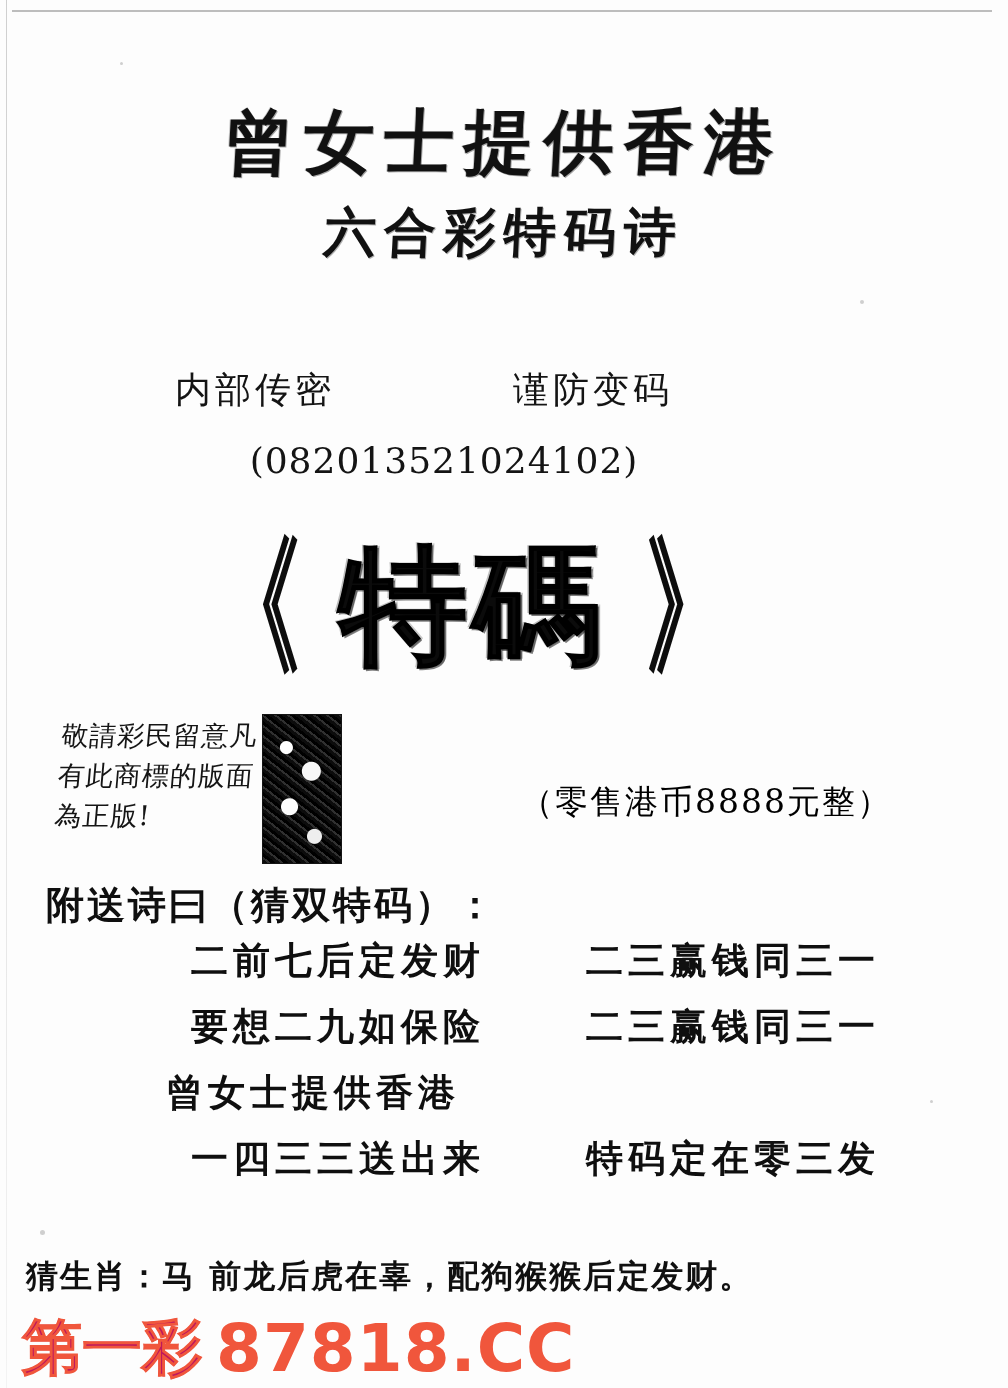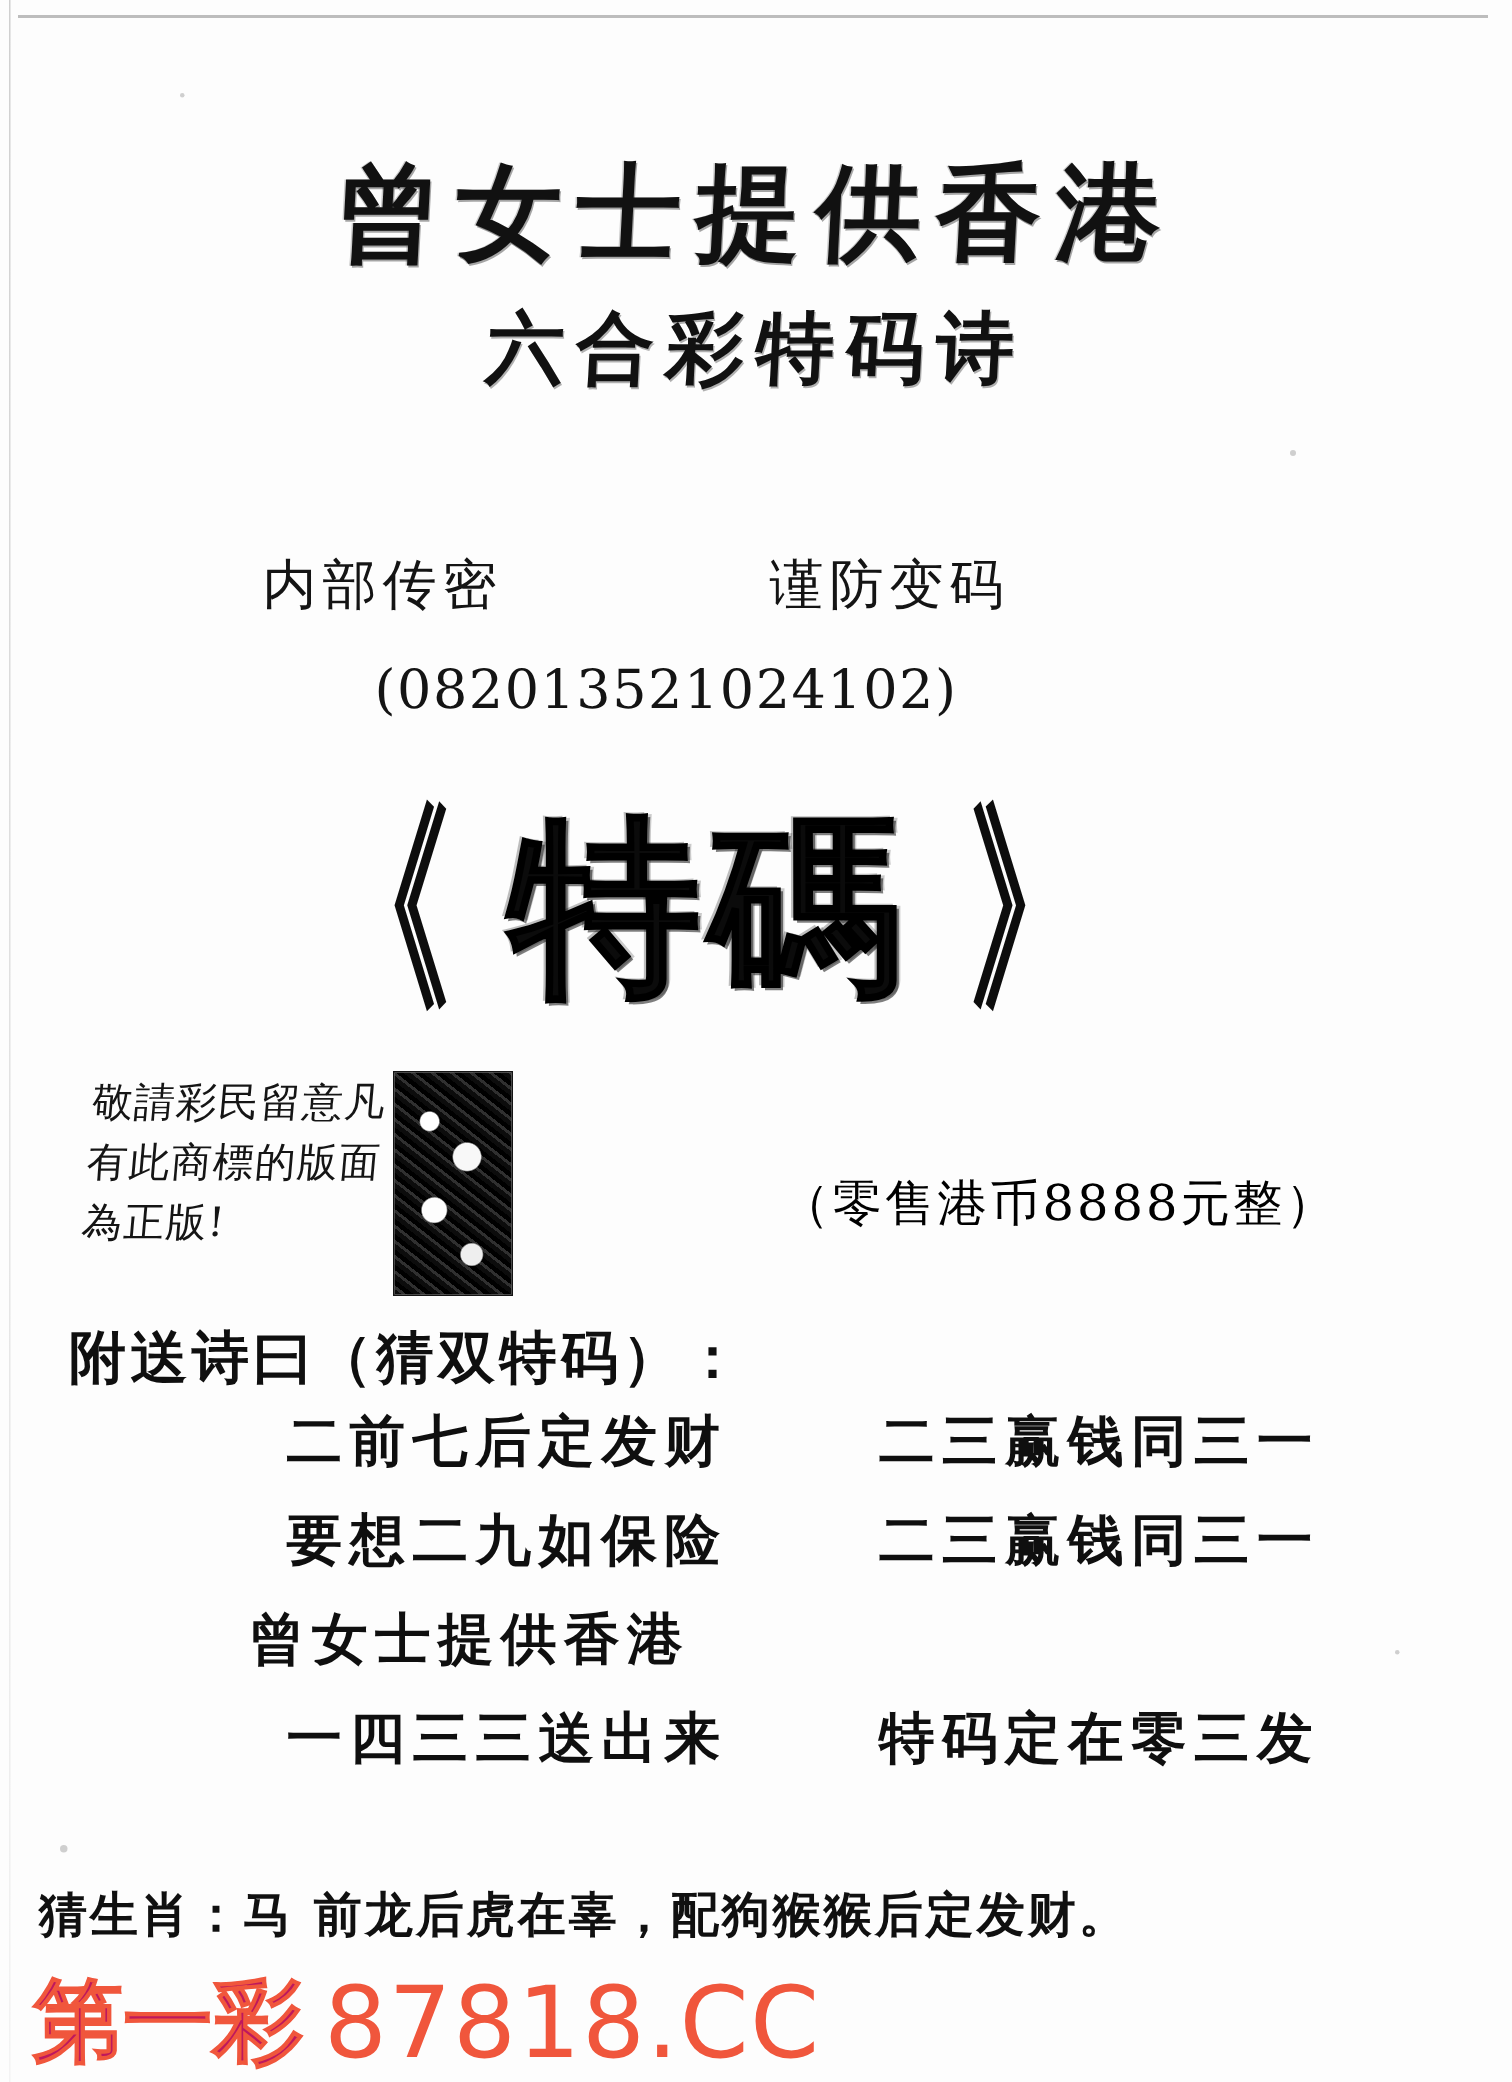--- a/index.html
+++ b/index.html
@@ -223,21 +223,21 @@
   .footer-brand .cn {
     font-size: 60px;
     font-weight: 700;
     letter-spacing: 0px;
     color: #be185d;
     font-family: "DejaVu Sans", sans-serif;
     -webkit-text-stroke: 1px #f0563c;
   }
   .footer-brand .num {
     font-size: 66px;
-    font-weight: 400;
+    font-weight: 700;
     color: #f0563c;
     font-family: "DejaVu Sans", sans-serif;
     letter-spacing: 1px;
   }
 </style>
 </head>
 <body>
 
 <div class="page">
 

